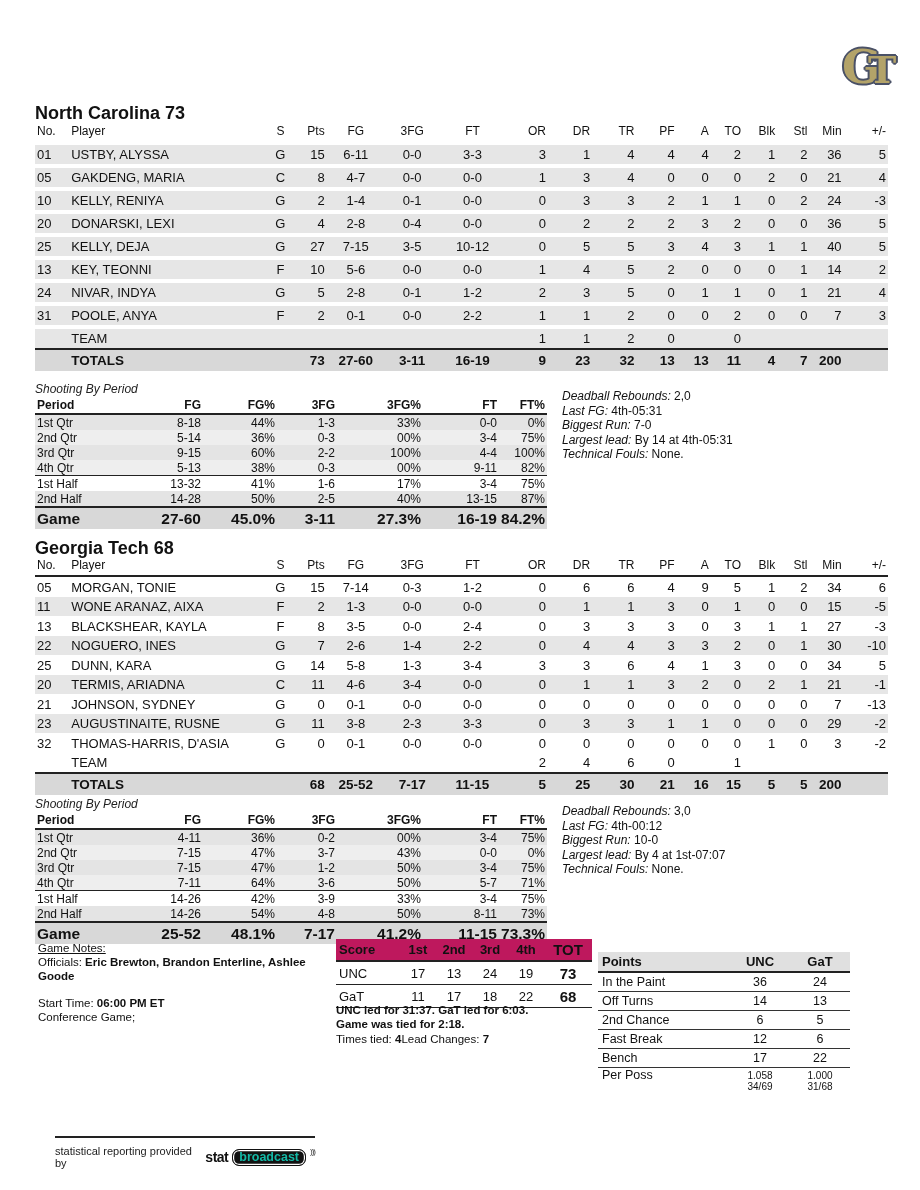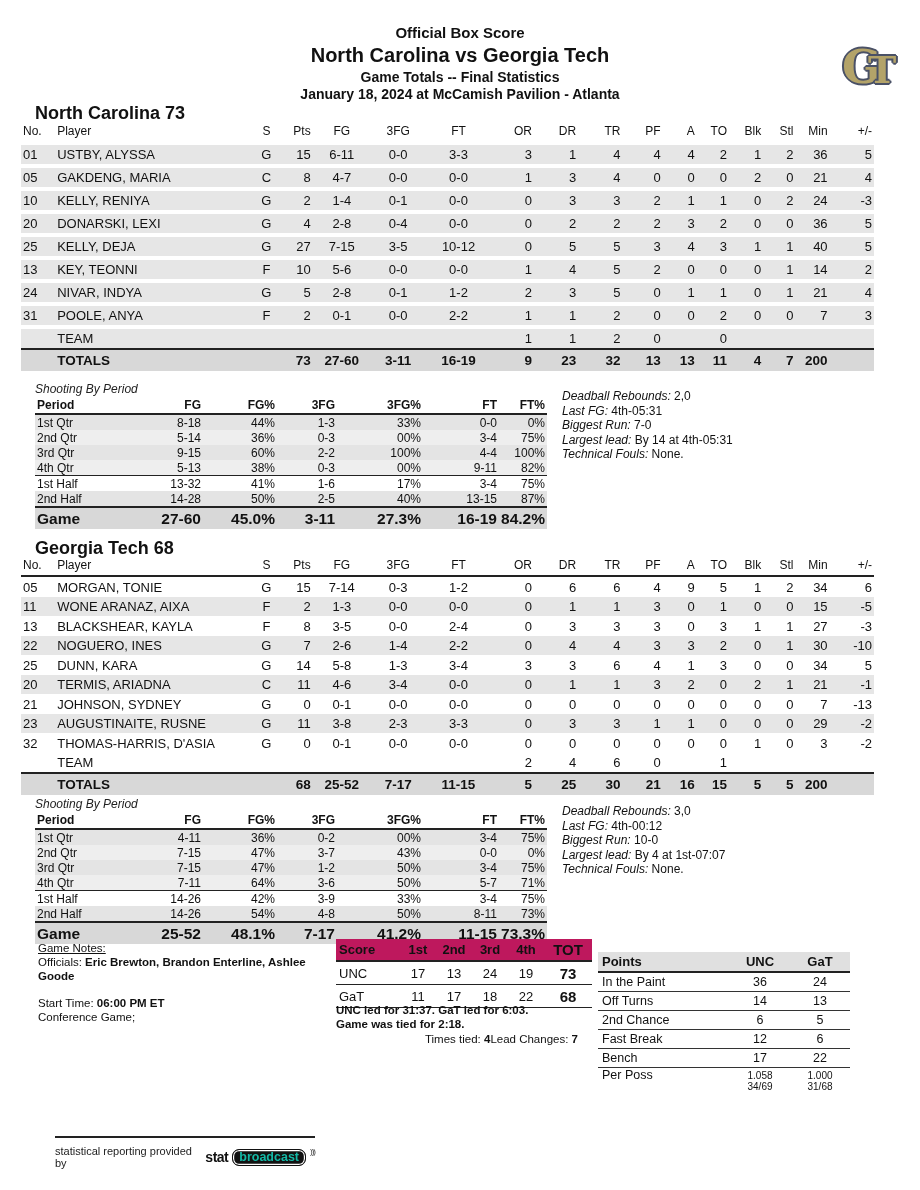--- a/index.html
+++ b/index.html
@@ -20,21 +20,21 @@
       text-shadow:-2px 0 0 #4a5166, 2px 0 0 #4a5166, 0 -2px 0 #4a5166, 0 2px 0 #4a5166,
                   -1px -1px 0 #4a5166, 1px -1px 0 #4a5166, -1px 1px 0 #4a5166, 1px 1px 0 #4a5166; }
   .gt-logo .g { left:0; top:-4px; font-size:46px; line-height:50px; }
   .gt-logo .t { left:26px; top:3px; font-size:38px; line-height:42px; }
 
   
   .team-head { position:absolute; left:35px; font-size:18px; font-weight:bold; }
   .unc-head { top:103px; } .gt-head { top:538px; }
 
   table { border-collapse:collapse; }
-  .players { position:absolute; left:21px; width:853px; table-layout:fixed; }
+  .players { position:absolute; left:35px; width:853px; table-layout:fixed; }
   .unc-players { top:123px; } .gt-players { top:557px; }
   .players th { font-size:12px; font-weight:normal; border-bottom:2px solid #222; padding:1px 2px 3px; }
   .players td { font-size:13px; padding:2px 2px; white-space:nowrap; overflow:hidden; }
   .players th:nth-child(1), .players td:nth-child(1) { text-align:left; width:34px; }
   .players th:nth-child(2), .players td:nth-child(2) { text-align:left; width:196px; }
   .players th:nth-child(3), .players td:nth-child(3) { text-align:center; width:28px; }
   .players th:nth-child(4), .players td:nth-child(4) { text-align:right; width:32px; }
   .players th:nth-child(5), .players td:nth-child(5) { text-align:center; width:58px; }
   .players th:nth-child(6), .players td:nth-child(6) { text-align:center; width:54px; }
   .players th:nth-child(7), .players td:nth-child(7) { text-align:center; width:66px; }
@@ -94,21 +94,21 @@
   .linescore th { background:#be185d; font-size:13px; border-bottom:2px solid #222; padding:2px 3px; text-align:center; }
   .linescore td { font-size:13px; padding:2.5px 3px; text-align:center; }
   .linescore th:first-child, .linescore td:first-child { text-align:left; width:64px; }
   .linescore th:nth-child(n+2), .linescore td:nth-child(n+2) { width:36px; }
   .linescore th:last-child, .linescore td:last-child { width:48px; font-weight:bold; font-size:15px; }
   .linescore tbody tr:first-child td { border-bottom:1.5px solid #222; }
   .linescore tbody tr:last-child td { border-bottom:1.5px solid #222; }
 
   .lead-notes { position:absolute; left:336px; top:1003px; width:250px; font-size:11.5px; line-height:14px; }
   .lead-bold { font-weight:bold; }
-  .tied-row { display:flex; justify-content:flex-end; width:242px; margin-top:1px; }
+  .tied-row { display:flex; justify-content:flex-start; width:242px; margin-top:1px; }
   .tied-row b { font-weight:bold; }
 
   
   .points { position:absolute; left:598px; top:938px; width:252px; table-layout:fixed;margin-top:14px; }
   .points th { background:#e0e0e0; font-size:13px; padding:2px 4px; border-bottom:2px solid #222; text-align:center; font-weight:bold; }
   .points th:first-child { text-align:left; width:132px; }
   .points td { font-size:12.5px; padding:2px 4px; text-align:center; border-bottom:1.5px solid #333; }
   .points td:first-child { text-align:left; }
   .points tr:last-child td { border-bottom:none; font-size:10px; line-height:11px; white-space:pre-line; vertical-align:top; }
   .points tr:last-child td:first-child { font-size:12.5px; }
@@ -120,26 +120,20 @@
   .sb-stat { font-weight:bold; font-size:14px; letter-spacing:-0.5px; }
   .sb-box { background:#111; color:#14b8a6; font-weight:bold; font-size:12.5px; padding:0px 6px 1px;
             border-radius:7px; box-shadow:inset 0 0 0 1.2px #fff; border:1.5px solid #111; }
   .sb-wave { font-size:8px; color:#333; position:relative; top:-6px; letter-spacing:-1px; }
 </style>
 </head>
 <body>
 
 <div class="page">
 
-  <div class="doc-header">
-    <div class="h-report">Official Box Score</div>
-    <div class="h-title">North Carolina vs Georgia Tech</div>
-    <div class="h-sub">Game Totals -- Final Statistics</div>
-    <div class="h-date">January 18, 2024 at McCamish Pavilion - Atlanta</div>
-  </div>
   <div class="gt-logo">
     <span class="g">G</span>
     <span class="t">T</span>
   </div>
 
   <div class="team-head unc-head">North Carolina 73</div>
   <table class="players unc-players">
     <thead>
         <tr>
           <th>No.</th>

